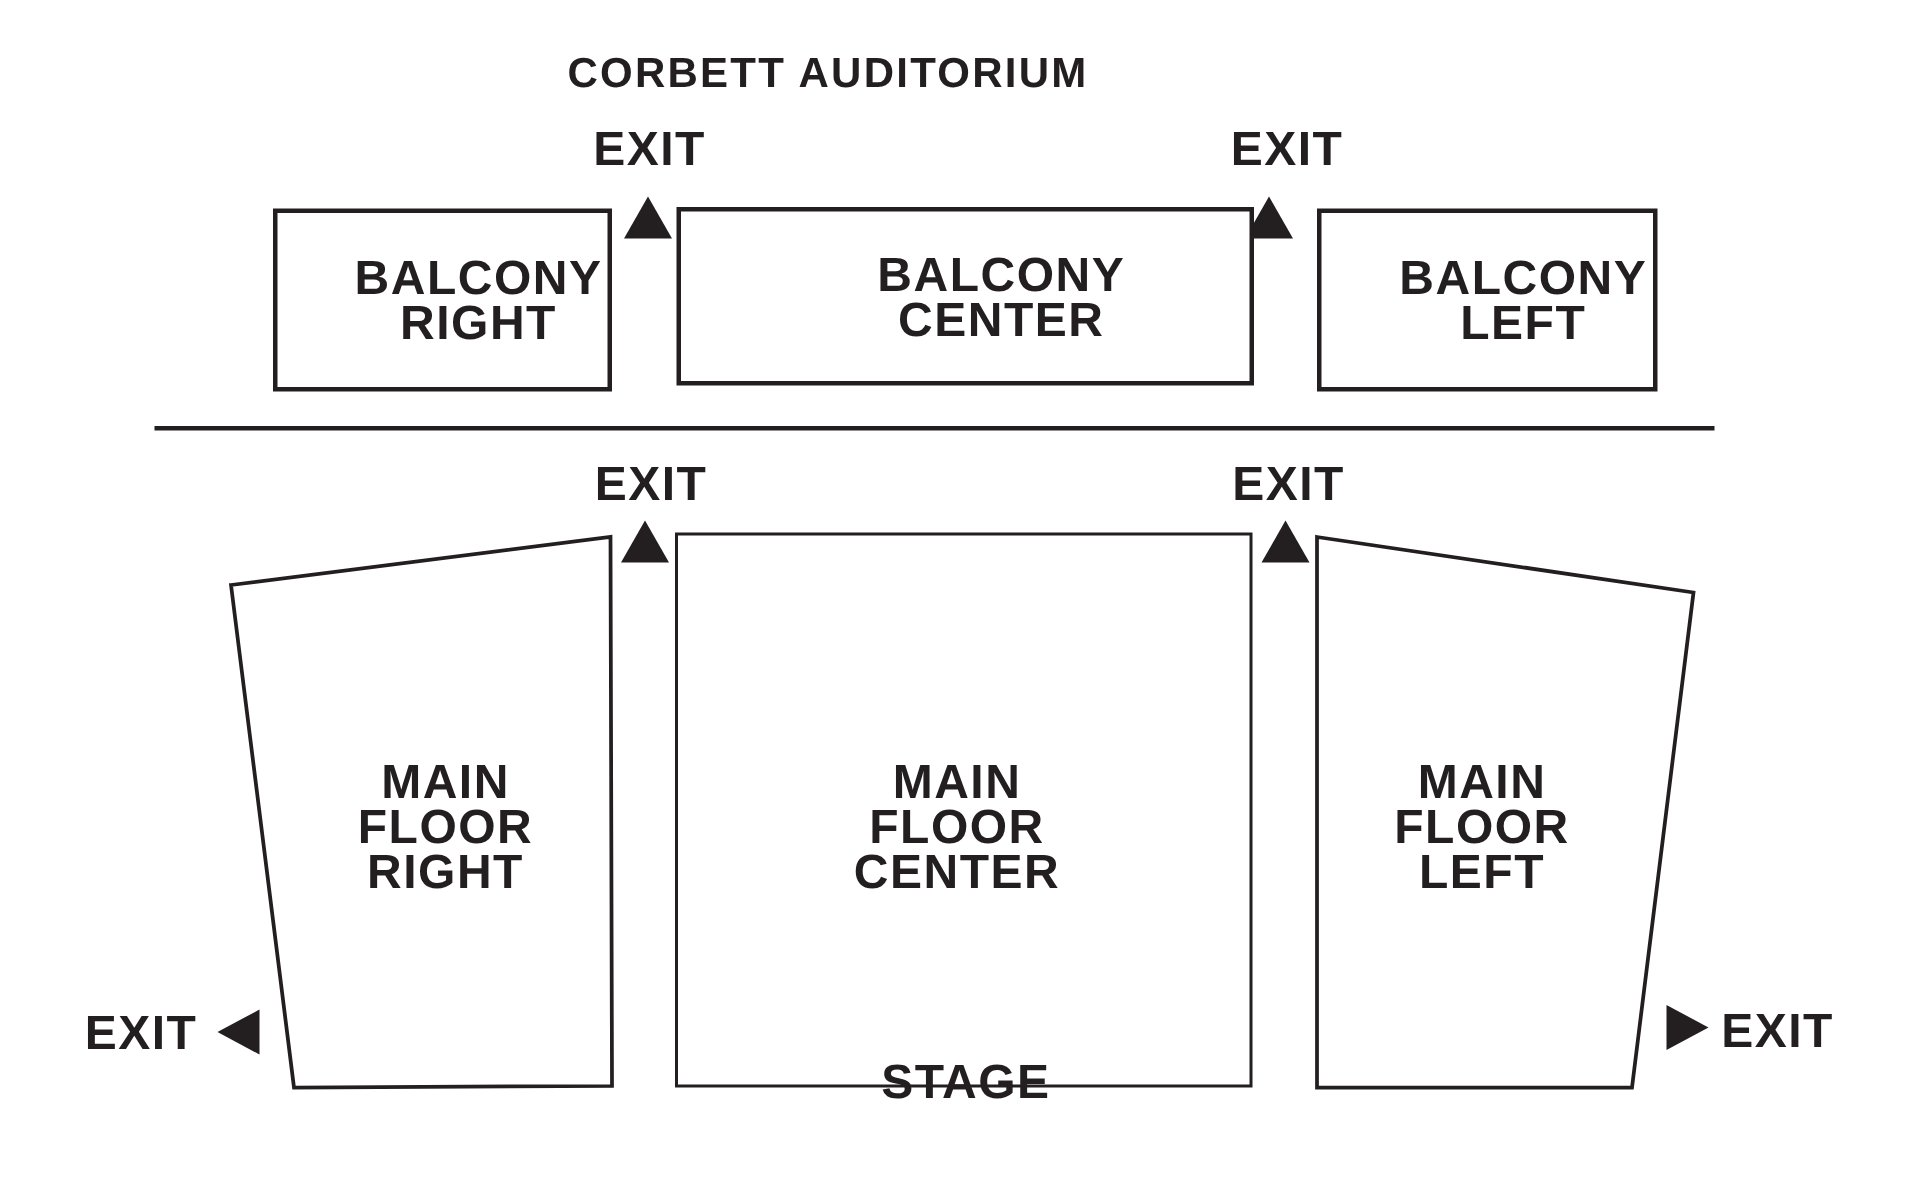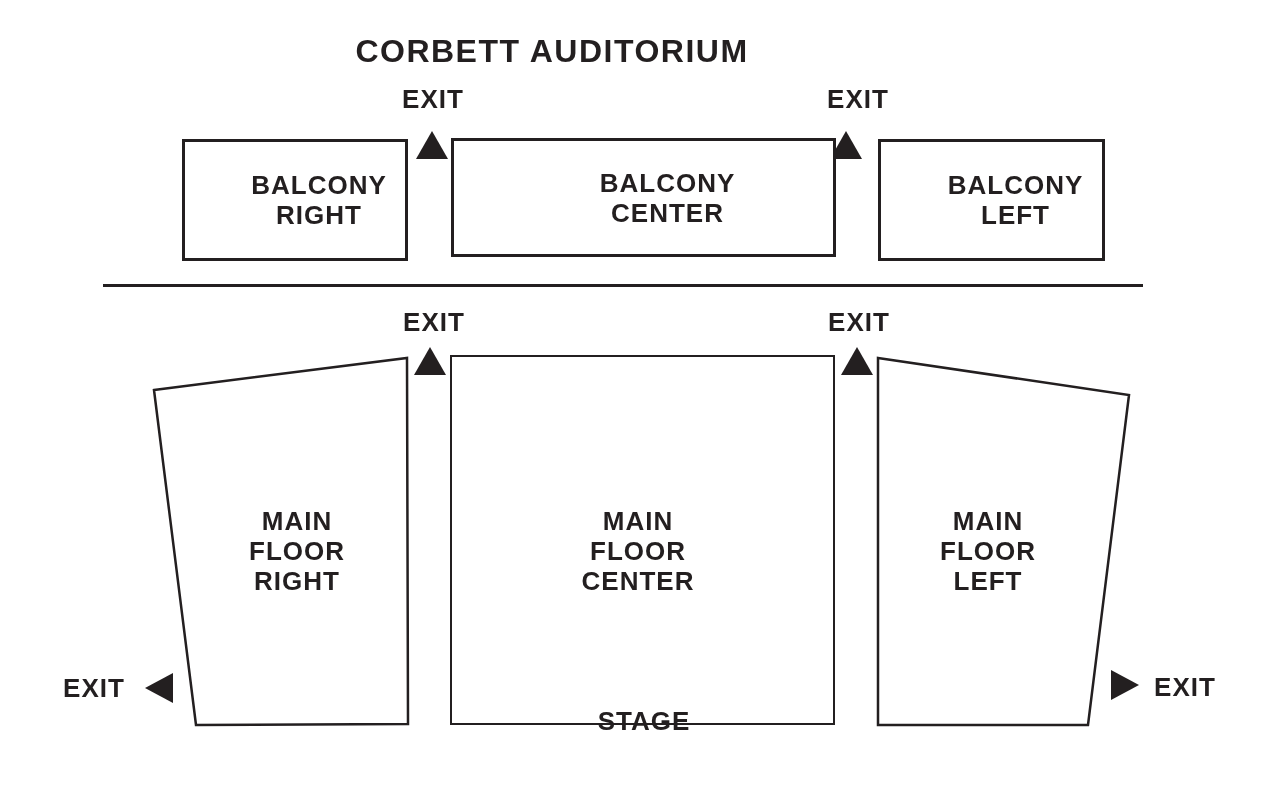--- a/index.html
+++ b/index.html
@@ -6,24 +6,24 @@
   :root { --ink:#231f20; --paper:#ffffff; }
   html,body { width:1280px; height:800px; }
   body {
     position:relative; overflow:hidden;
     background:var(--paper); color:var(--ink);
     font-family:"Liberation Sans", sans-serif;
   }
   .abs { position:absolute; }
   .title {
     top:33px; left:0; width:1104px; text-align:center;
-    font-weight:bold; font-size:32px; letter-spacing:1.5px;
+    font-weight:bold; font-size:28px; letter-spacing:1.5px;
   }
   .lbl {
-    font-weight:bold; font-size:26px; letter-spacing:1px;
+    font-weight:bold; font-size:32px; letter-spacing:1px;
     line-height:30px; text-align:center; white-space:pre-line;
   }
   .exit-lbl { width:90px; }
   .box { border:3px solid var(--ink); background:var(--paper);padding-left:48px; }
   .thin-box { border:2.5px solid var(--ink); background:var(--paper); }
   .divider { background:var(--ink); }
   .arrow-up {
     width:0; height:0;
     border-left:16px solid transparent; border-right:16px solid transparent;
     border-bottom:28px solid var(--ink);

